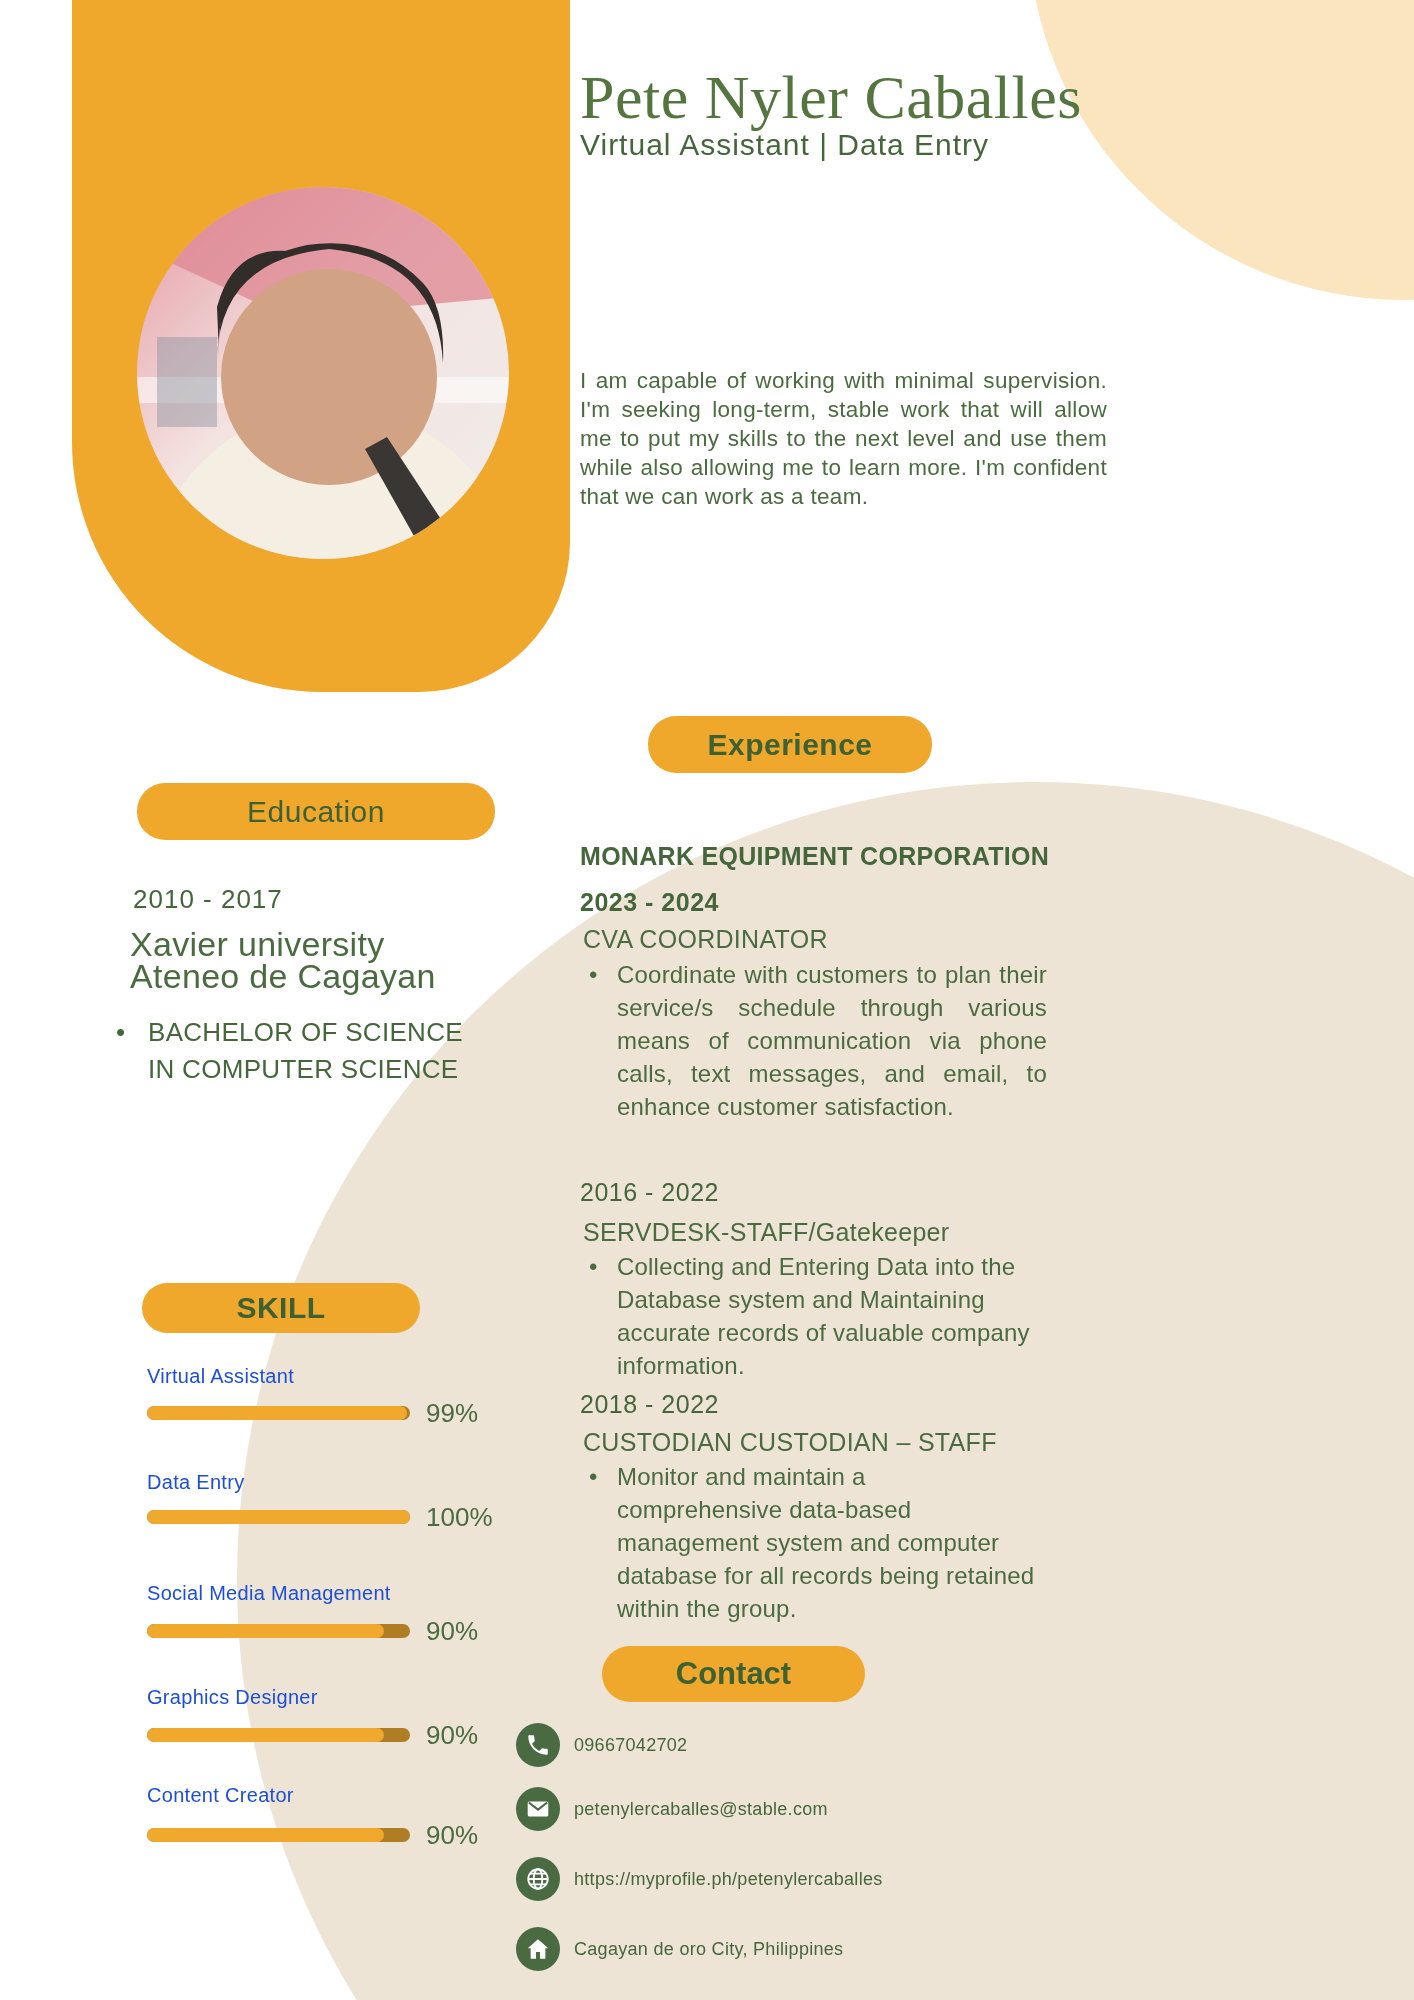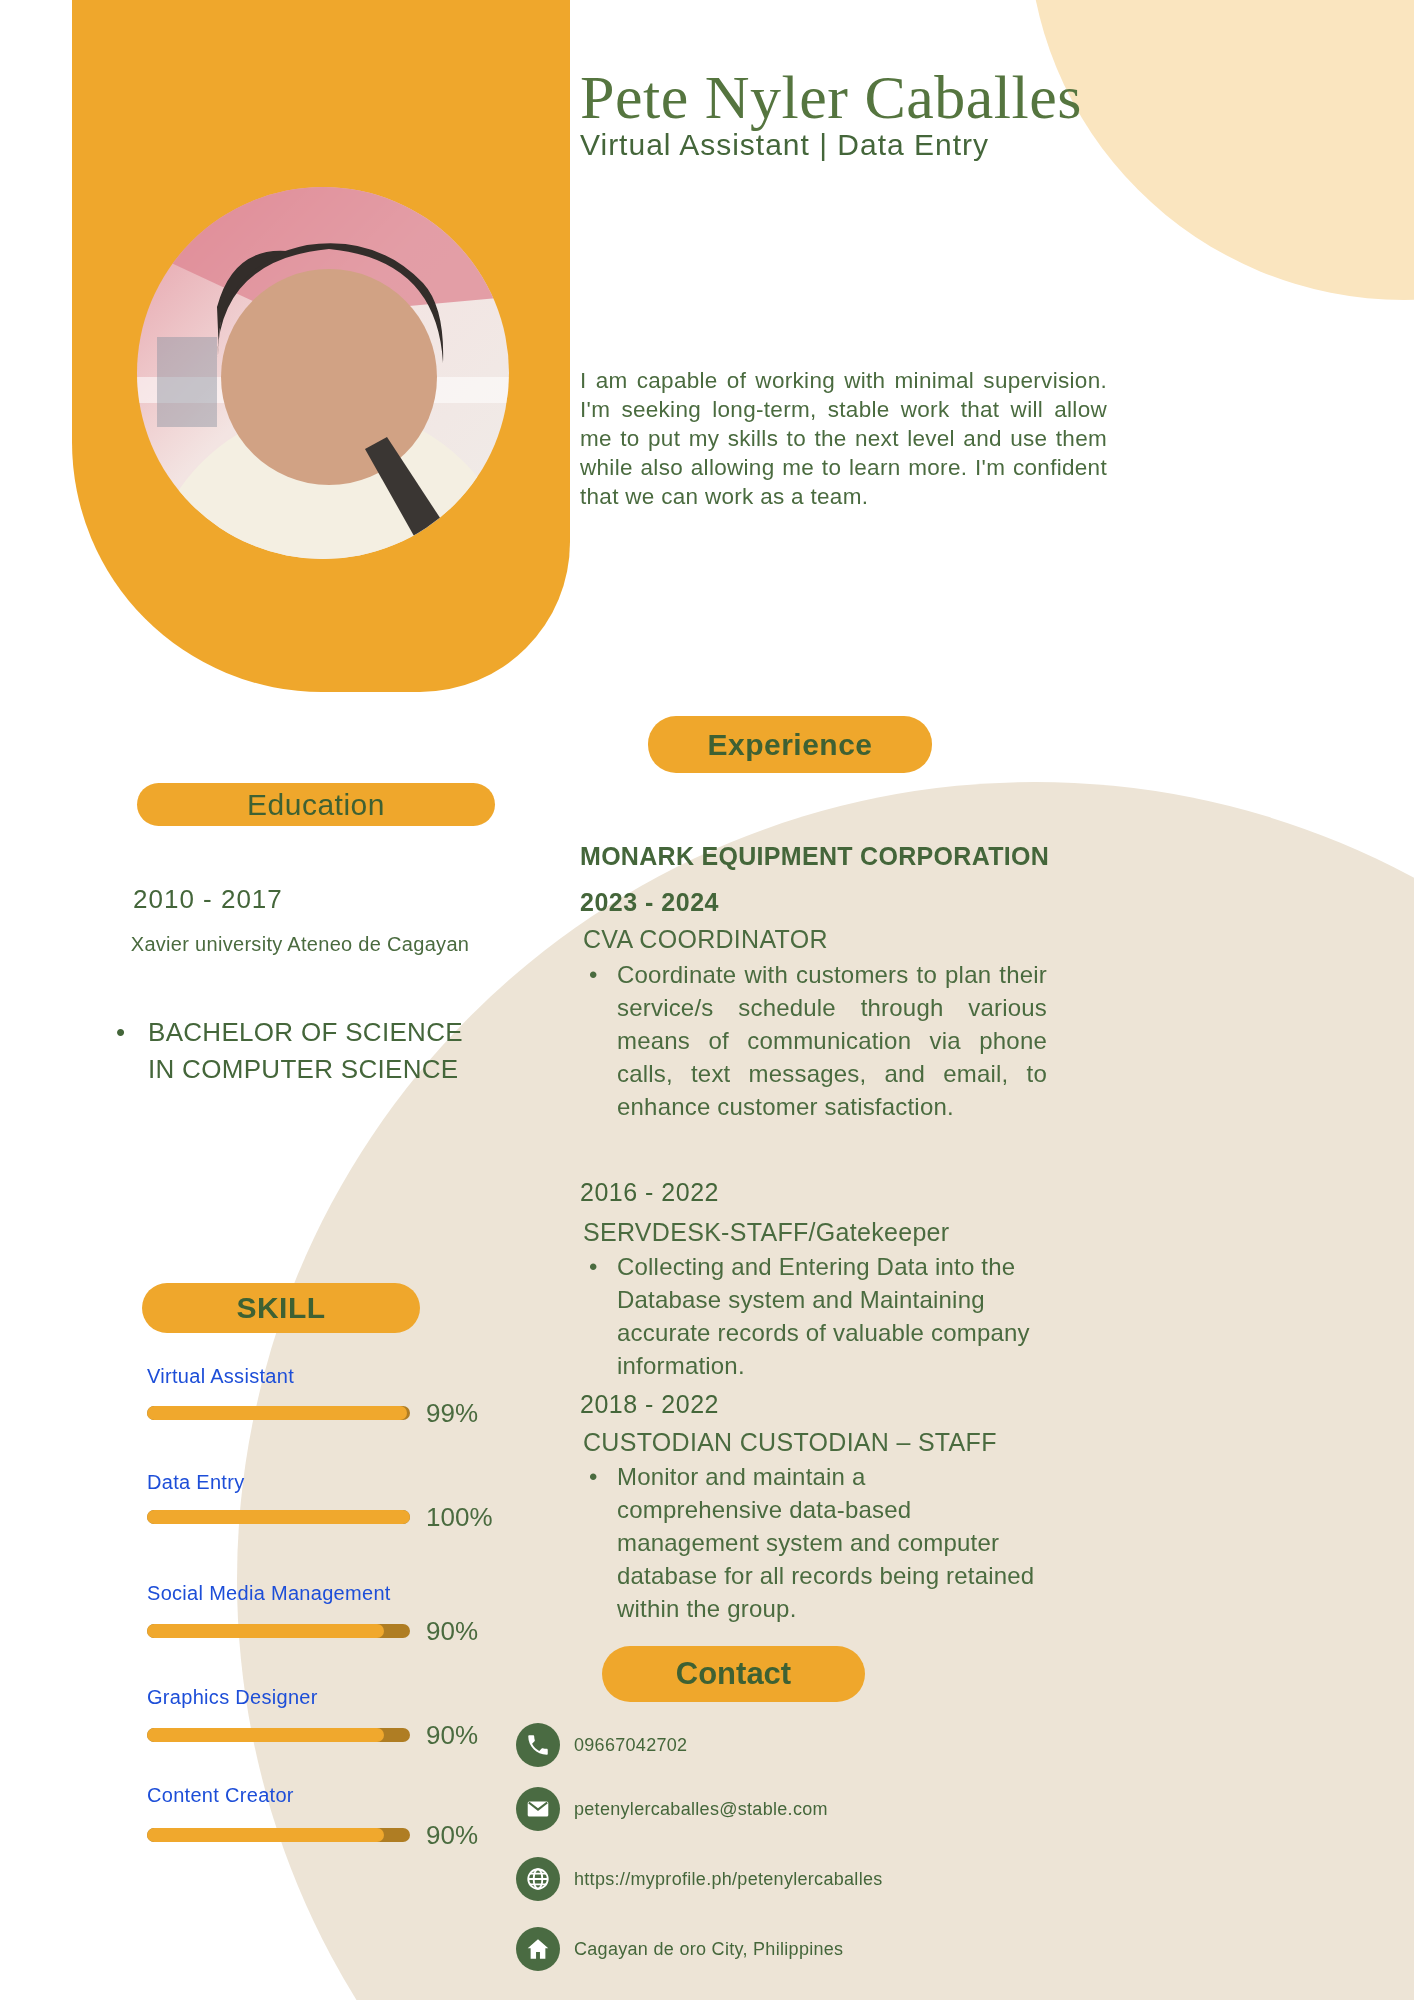--- a/index.html
+++ b/index.html
@@ -15,38 +15,38 @@
   .photo svg{display:block;}
   
   .name{left:580px;top:62px;width:620px;font-family:"Liberation Serif", serif;
         font-size:62px;font-weight:400;color:#55753f;letter-spacing:.5px;}
   .subtitle{left:580px;top:128px;width:560px;font-size:30px;font-weight:500;color:#44663a;letter-spacing:1px;}
   .para{left:580px;width:527px;font-size:22.5px;line-height:29px;text-align:justify;letter-spacing:.3px;color:#4a6b3f;}
   .para1{top:183px;} .para2{top:366px;}
   
   .pill{display:flex;align-items:center;justify-content:center;background:#efa72c;color:#3e6133;}
   .pill-experience{left:648px;top:716px;width:284px;height:57px;border-radius:28px;font-size:30px;font-weight:700;letter-spacing:.5px;}
-  .pill-education{left:137px;top:783px;width:358px;height:43px;border-radius:28px;font-size:30px;font-weight:500;letter-spacing:.5px;}
+  .pill-education{left:137px;top:783px;width:358px;height:57px;border-radius:28px;font-size:30px;font-weight:500;letter-spacing:.5px;}
   .pill-skill{left:142px;top:1283px;width:278px;height:50px;border-radius:25px;font-size:30px;font-weight:700;letter-spacing:.5px;}
   .pill-contact{left:602px;top:1646px;width:263px;height:56px;border-radius:28px;font-size:31px;font-weight:700;}
   
   .company{left:580px;top:842px;width:520px;font-size:25px;font-weight:700;letter-spacing:.3px;color:#44663a;}
   .xp-period{left:580px;width:300px;font-size:25px;color:#44663a;letter-spacing:.5px;}
   .xp-period.bold{font-weight:700;}
   .xp-role{left:583px;width:520px;font-size:25px;color:#4a6b3f;letter-spacing:.3px;}
   .xp-bullet{width:462px;font-size:24px;line-height:33px;letter-spacing:.2px;color:#4a6b3f;}
   .xp-bullet.justify{text-align:justify;}
   .bullet-item{position:relative;padding-left:32px;margin:0;}
   .bullet-item::before{content:"\2022";position:absolute;left:4px;top:0;}
   .p1{top:888px;} .r1{top:925px;} .b1{left:585px;top:958px;}
   .p2{top:1178px;} .r2{top:1218px;} .b2{left:585px;top:1250px;width:470px;}
   .p3{top:1390px;} .r3{top:1428px;} .b3{left:585px;top:1460px;width:452px;}
   
   .edu-period{left:133px;top:884px;font-size:26px;letter-spacing:1px;color:#44663a;}
-  .edu-school{left:130px;top:928px;width:340px;font-size:20px;line-height:32px;letter-spacing:.3px;color:#4a6b3f;text-align:center;}
+  .edu-school{left:130px;top:928px;width:340px;font-size:34px;line-height:32px;letter-spacing:.3px;color:#4a6b3f;}
   .edu-degree{left:112px;top:1014px;width:360px;font-size:26px;line-height:37px;letter-spacing:.3px;color:#44663a;}
   .edu-degree .bullet-item{padding-left:36px;}
   
   .skill-label{left:147px;width:340px;font-size:20px;letter-spacing:.3px;color:#1d4ed8;}
   .skill-bar{left:147px;width:263px;height:14px;border-radius:7px;background:#af7d23;overflow:hidden;}
   .skill-fill{height:100%;border-radius:7px;background:#f0a82d;}
   .skill-pct{left:426px;width:90px;font-size:26px;color:#4a6b3f;}
   
   .contact-row{left:516px;display:flex;align-items:center;gap:14px;height:46px;}
   .contact-icon{width:44px;height:44px;border-radius:50%;background:#4a6b42;display:flex;align-items:center;justify-content:center;flex:0 0 44px;}

